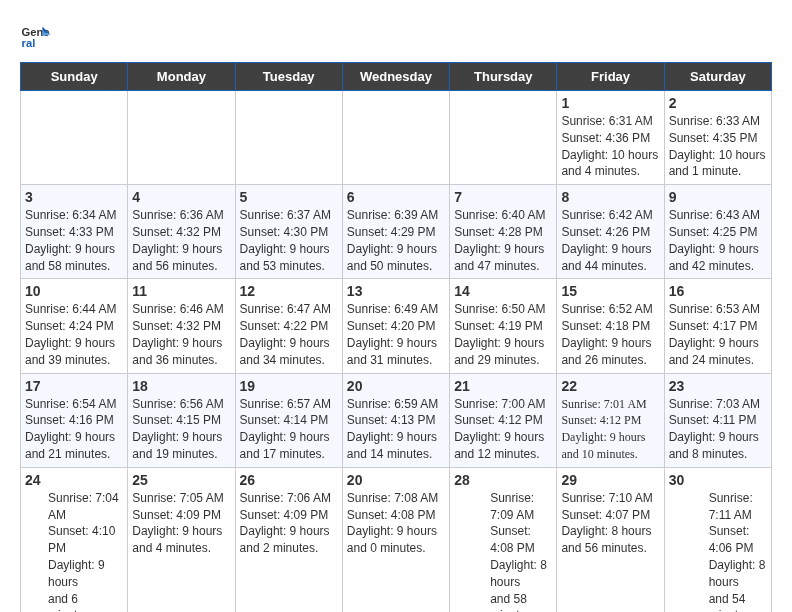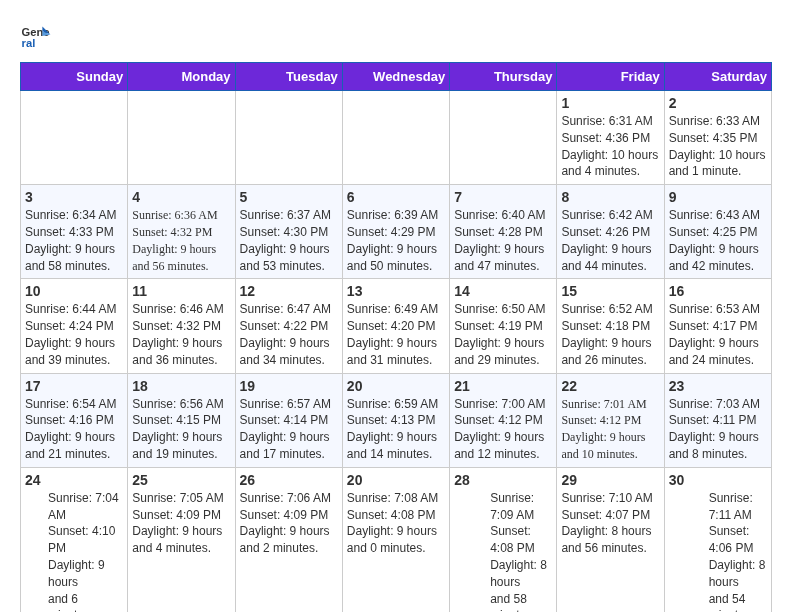--- a/index.html
+++ b/index.html
@@ -36,24 +36,24 @@
     .location {
       font-size: 16px;
       color: #555;
     }
     .calendar {
       width: 100%;
       border-collapse: collapse;
       font-size: 11px;
     }
     .calendar th {
-      background-color: #6d28d9;
+      background-color: #404040;
       color: #fff;
       padding: 6px 4px;
-      text-align: right;
+      text-align: center;
       font-size: 13px;
       font-weight: bold;
       border: 1px solid #1a5fb4;
     }
     .calendar td {
       border: 1px solid #ccc;
       vertical-align: top;
       padding: 4px;
       width: calc(100% / 7);
       min-height: 80px;
@@ -137,21 +137,21 @@
       <tr>
         <td>
           <span class="day-number">3</span>
           <div class="day-info" style="white-space: pre-line;">Sunrise: 6:34 AM
 Sunset: 4:33 PM
 Daylight: 9 hours
 and 58 minutes.</div>
         </td>
         <td>
           <span class="day-number">4</span>
-          <div class="day-info" style="white-space: pre-line; font-family: Liberation Serif, serif;">Sunrise: 6:36 AM
+          <div class="day-info" style="white-space: pre-line;">Sunrise: 6:36 AM
 Sunset: 4:32 PM
 Daylight: 9 hours
 and 56 minutes.</div>
         </td>
         <td>
           <span class="day-number">5</span>
           <div class="day-info" style="white-space: pre-line;">Sunrise: 6:37 AM
 Sunset: 4:30 PM
 Daylight: 9 hours
 and 53 minutes.</div>

